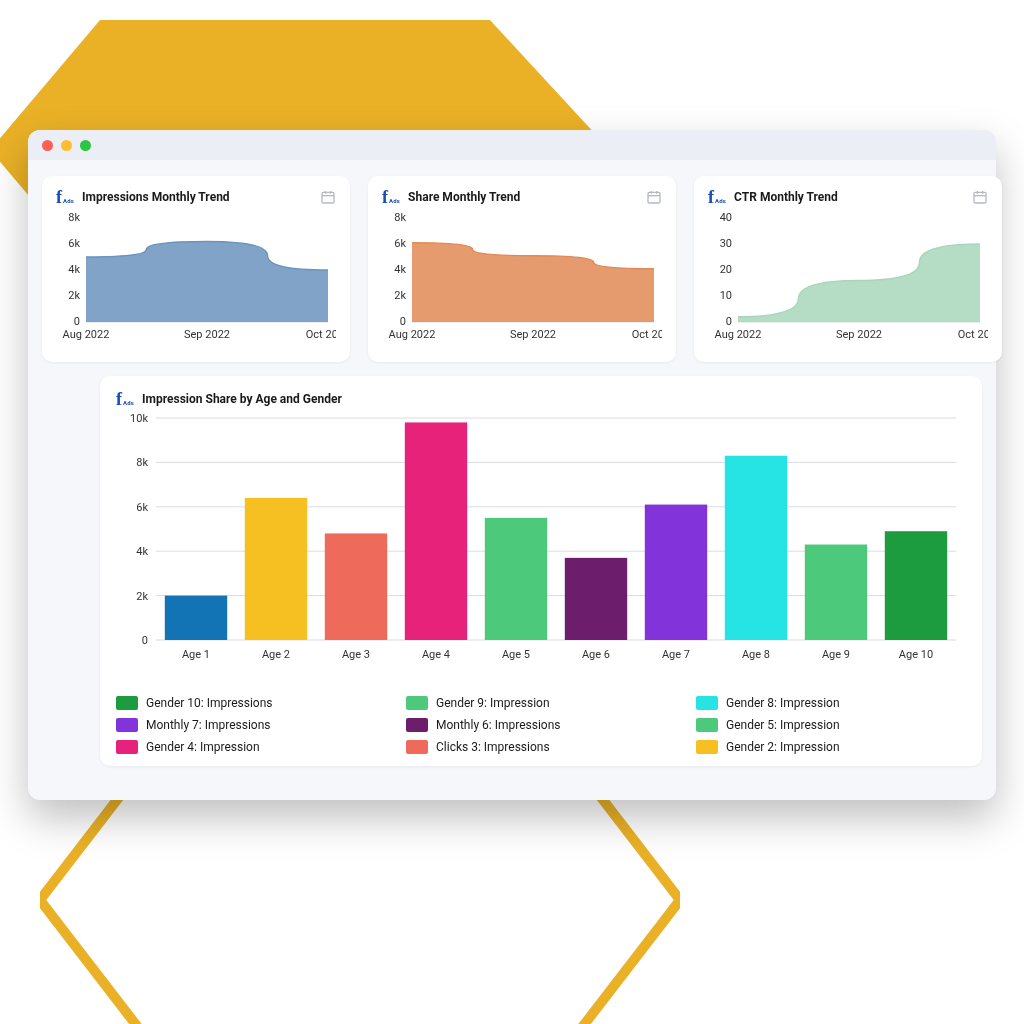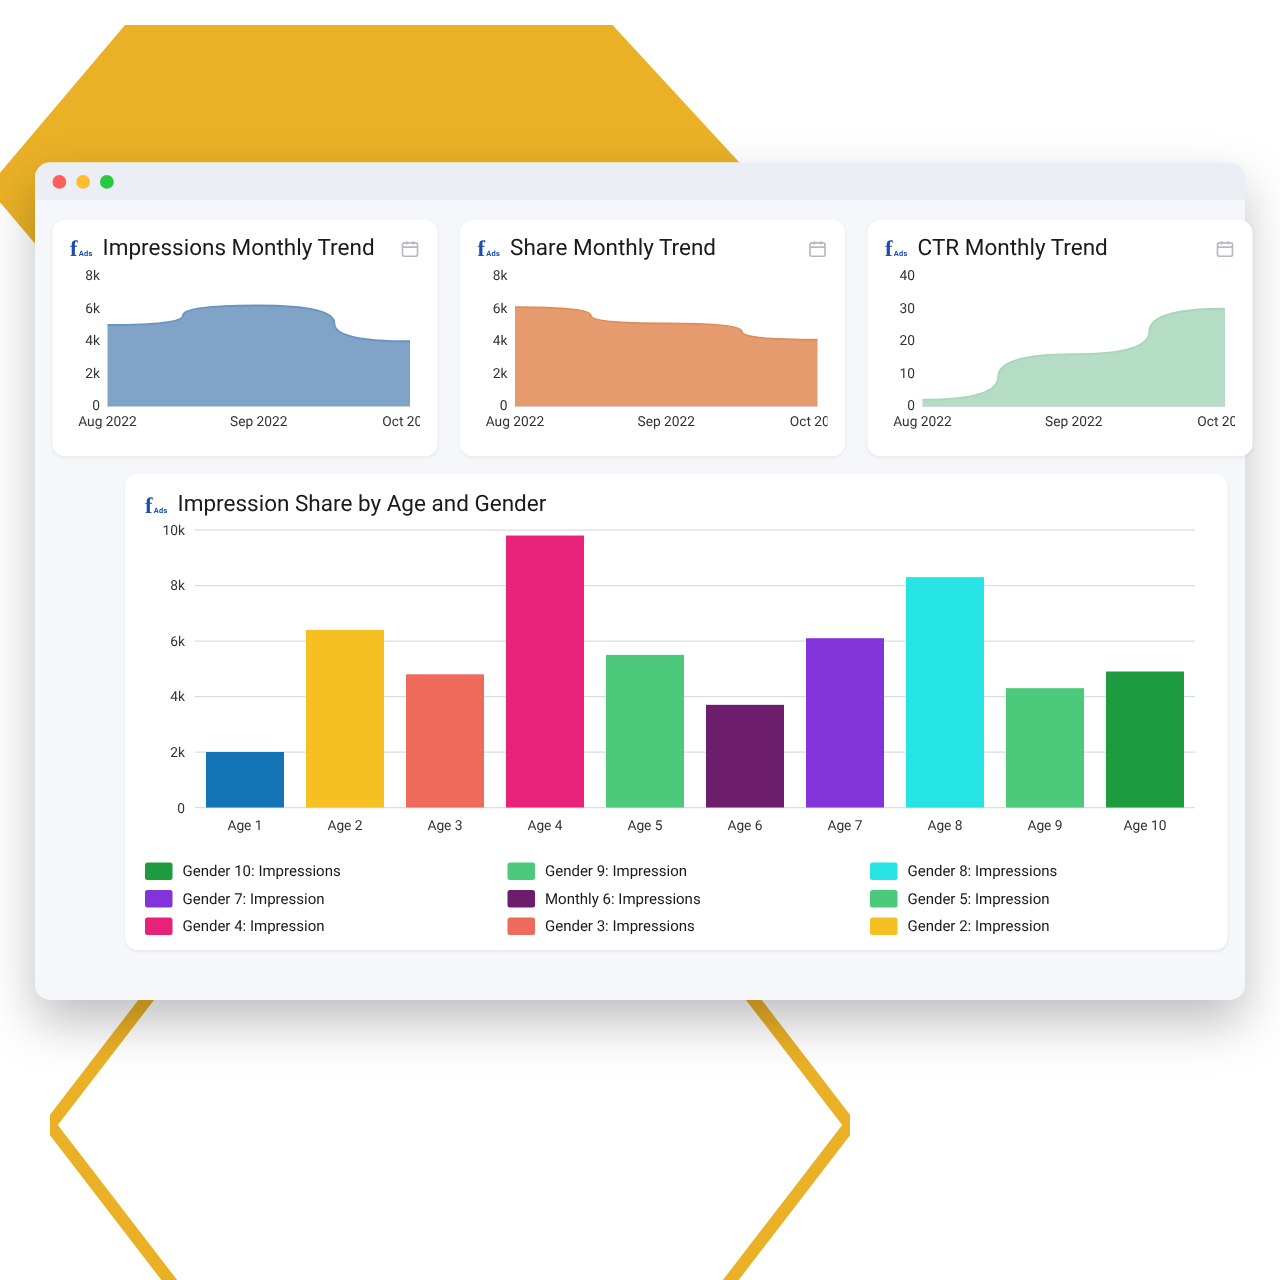--- a/index.html
+++ b/index.html
@@ -10,29 +10,29 @@
   
   .window{position:absolute;left:28px;top:130px;width:968px;height:670px;background:#f6f7fb;border-radius:12px;box-shadow:0 18px 40px rgba(0,0,0,.25);z-index:2;}
   .chrome{height:30px;background:#eceef5;border-radius:12px 12px 0 0;display:flex;align-items:center;padding-left:14px;gap:8px;}
   .dot{width:11px;height:11px;border-radius:50%;}
   .dot.r{background:#ff5f57;}
   .dot.y{background:#febc2e;}
   .dot.g{background:#28c840;}
   .cards{display:flex;gap:18px;padding:16px 14px 14px 14px;}
   .card{flex:1;background:#fff;border-radius:10px;box-shadow:0 1px 3px rgba(0,0,0,.06);padding:12px 14px 10px 14px;}
   .card-head{display:flex;align-items:center;gap:8px;}
-  .card-title{font-size:18px;font-weight:400;}
+  .card-title{font-size:12px;font-weight:700;}
   .cal{margin-left:auto;width:16px;height:16px;}
   .f-ads{display:flex;align-items:baseline;gap:1px;}
   .f-ads .f{font-family:Georgia,serif;color:#1b4db3;font-size:18px;font-weight:900;line-height:1;}
   .f-ads .ads{font-size:6px;font-weight:700;color:#1b4db3;letter-spacing:.2px;}
   .mini{position:relative;height:140px;margin-top:6px;}
   .mini svg{display:block;}
   .big-card{margin:0 14px 14px 72px;background:#fff;border-radius:10px;box-shadow:0 1px 3px rgba(0,0,0,.06);padding:14px 16px 12px 16px;}
-  .legend{display:grid;grid-template-columns:repeat(3,1fr);gap:8px 20px;margin-top:12px;font-size:12px;}
+  .legend{display:grid;grid-template-columns:repeat(3,1fr);gap:8px 20px;margin-top:24px;font-size:12px;}
   .leg{display:flex;align-items:center;gap:8px;}
   .sw{width:22px;height:14px;border-radius:2px;}
   .axis-txt{font-size:11px;fill:#333;}
   .tick{stroke:#d9dde5;stroke-width:1;}
   .xlabel{font-size:11px;fill:#333;}
 </style>
 </head>
 <body>
 
 <div class="stage">
@@ -191,41 +191,41 @@
           <div class="leg">
             <span class="sw" style="background:#1c9b3f"></span>
             <span>Gender 10: Impressions</span>
           </div>
           <div class="leg">
             <span class="sw" style="background:#4cc97a"></span>
             <span>Gender 9: Impression</span>
           </div>
           <div class="leg">
             <span class="sw" style="background:#26e4e4"></span>
-            <span>Gender 8: Impressions</span>
+            <span>Gender 8: Impression</span>
           </div>
           <div class="leg">
             <span class="sw" style="background:#8233d9"></span>
-            <span>Gender 7: Impression</span>
+            <span>Monthly 7: Impressions</span>
           </div>
           <div class="leg">
             <span class="sw" style="background:#6c1e6c"></span>
             <span>Monthly 6: Impressions</span>
           </div>
           <div class="leg">
             <span class="sw" style="background:#4cc97a"></span>
             <span>Gender 5: Impression</span>
           </div>
           <div class="leg">
             <span class="sw" style="background:#e7227a"></span>
             <span>Gender 4: Impression</span>
           </div>
           <div class="leg">
             <span class="sw" style="background:#ee6a5a"></span>
-            <span>Gender 3: Impressions</span>
+            <span>Clicks 3: Impressions</span>
           </div>
           <div class="leg">
             <span class="sw" style="background:#f6c022"></span>
             <span>Gender 2: Impression</span>
           </div>
         </div>
     </div>
   </div>
 </div>
 

